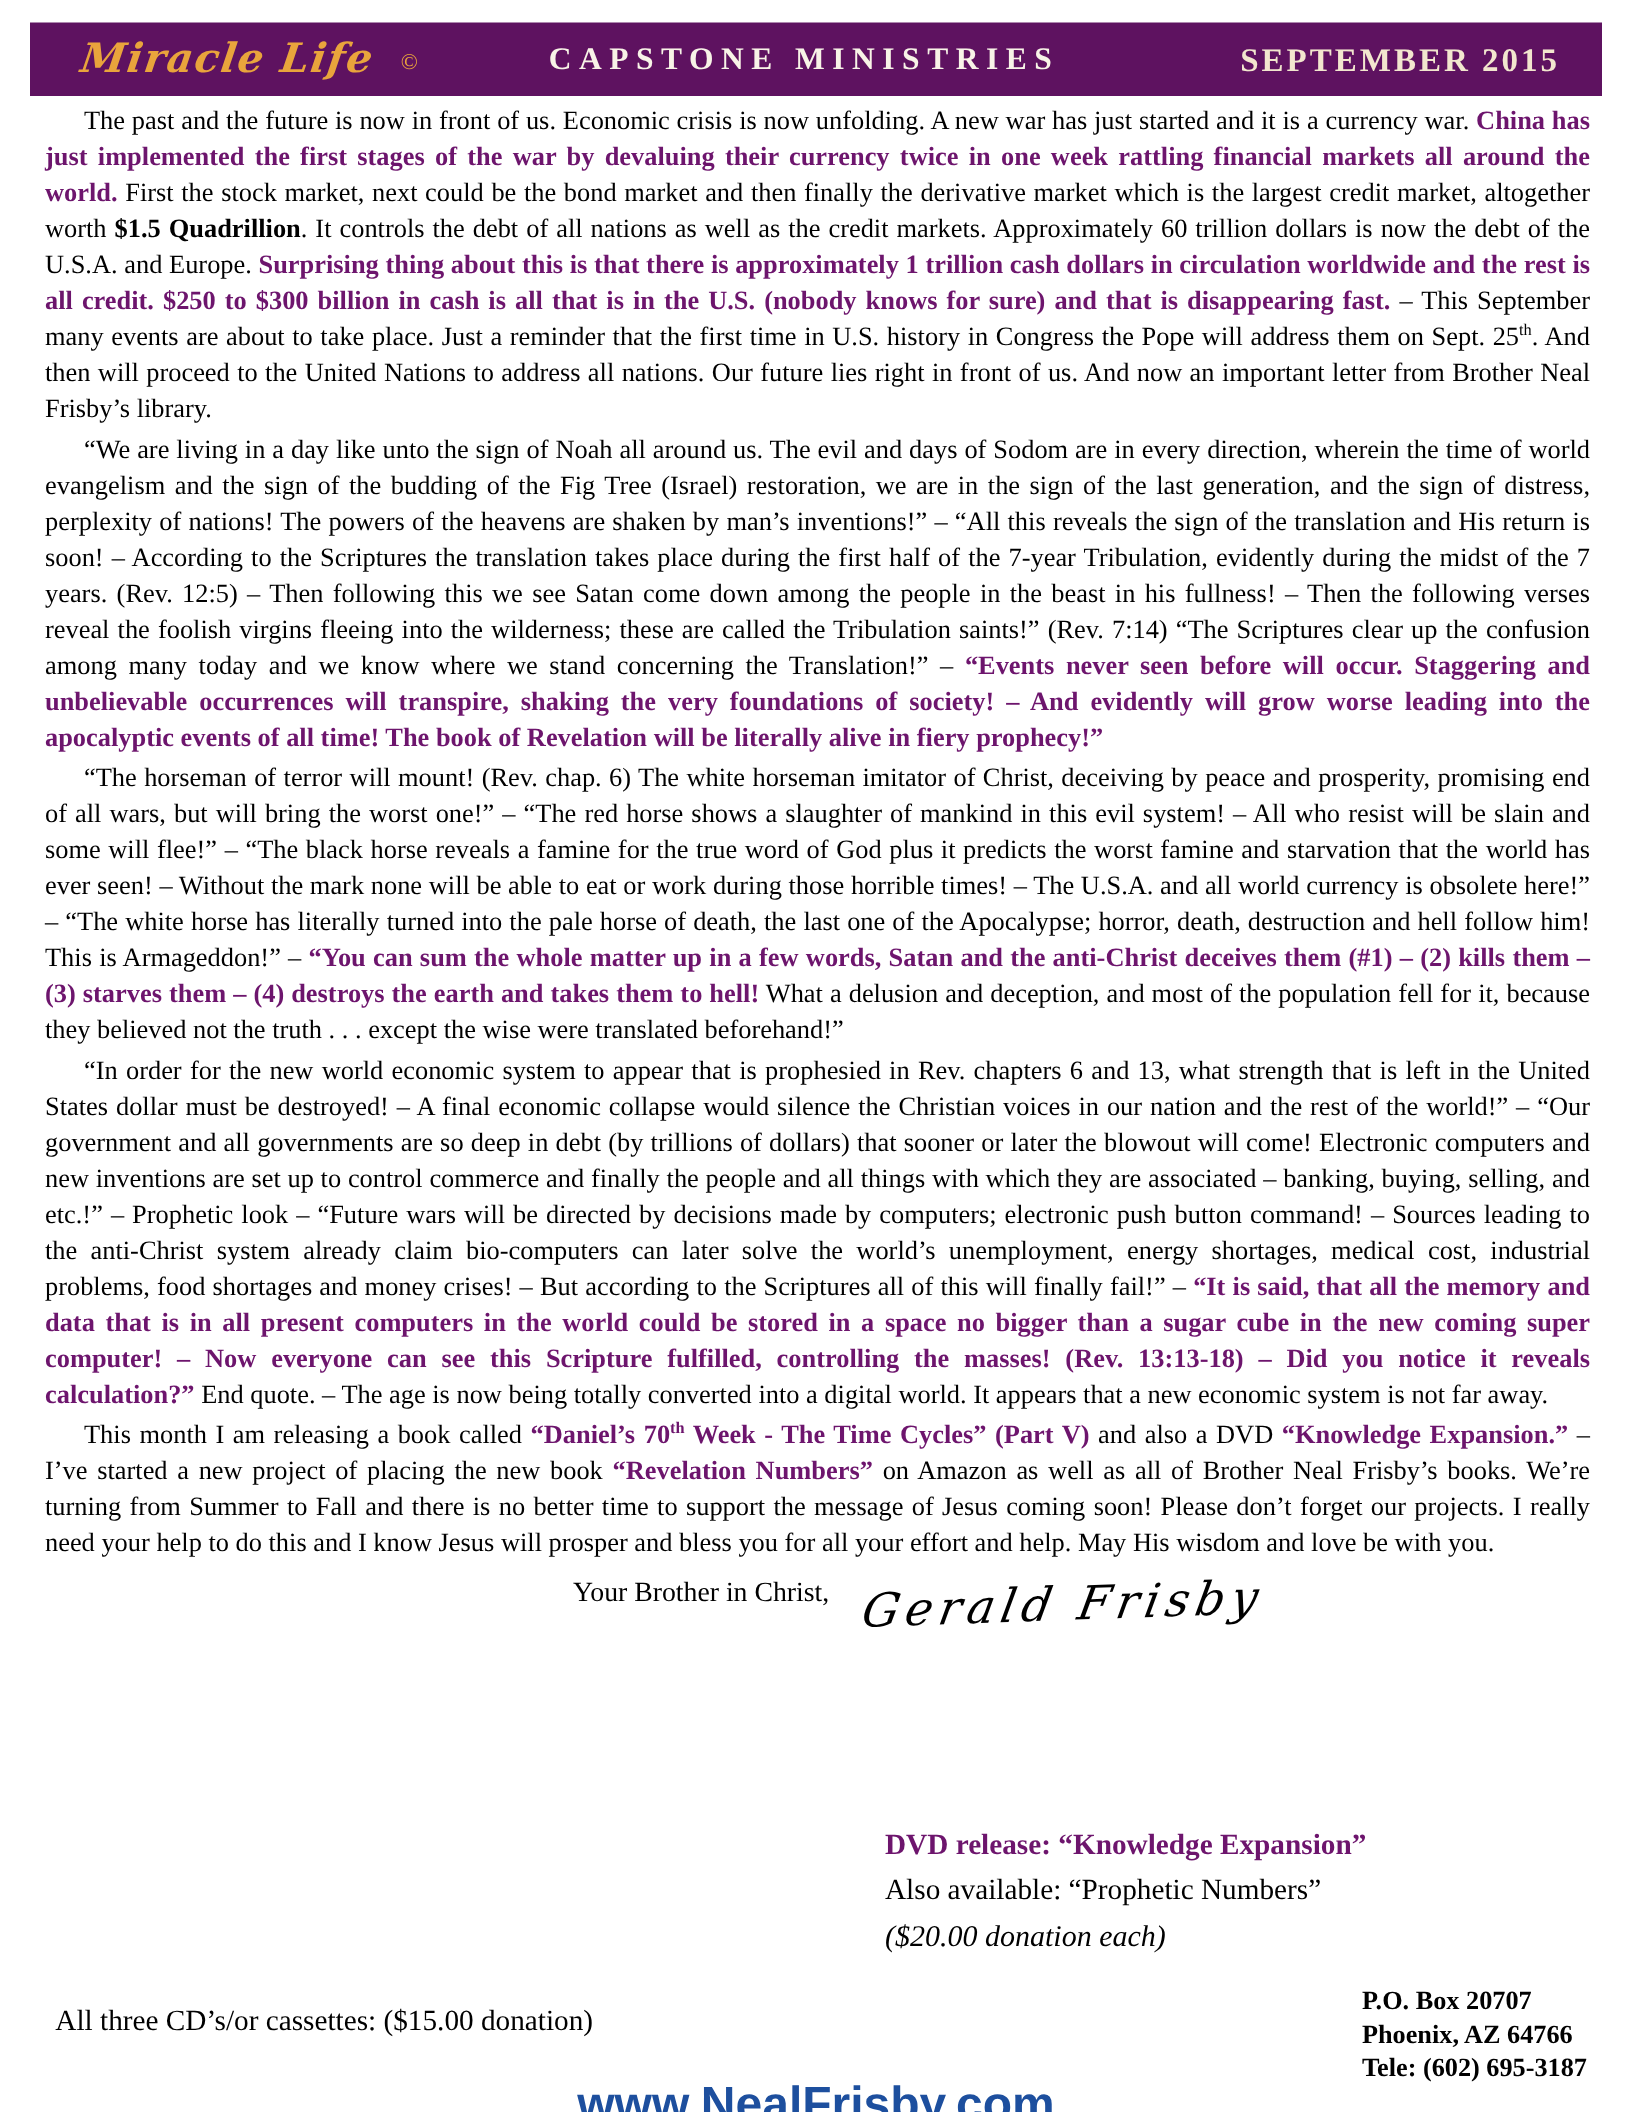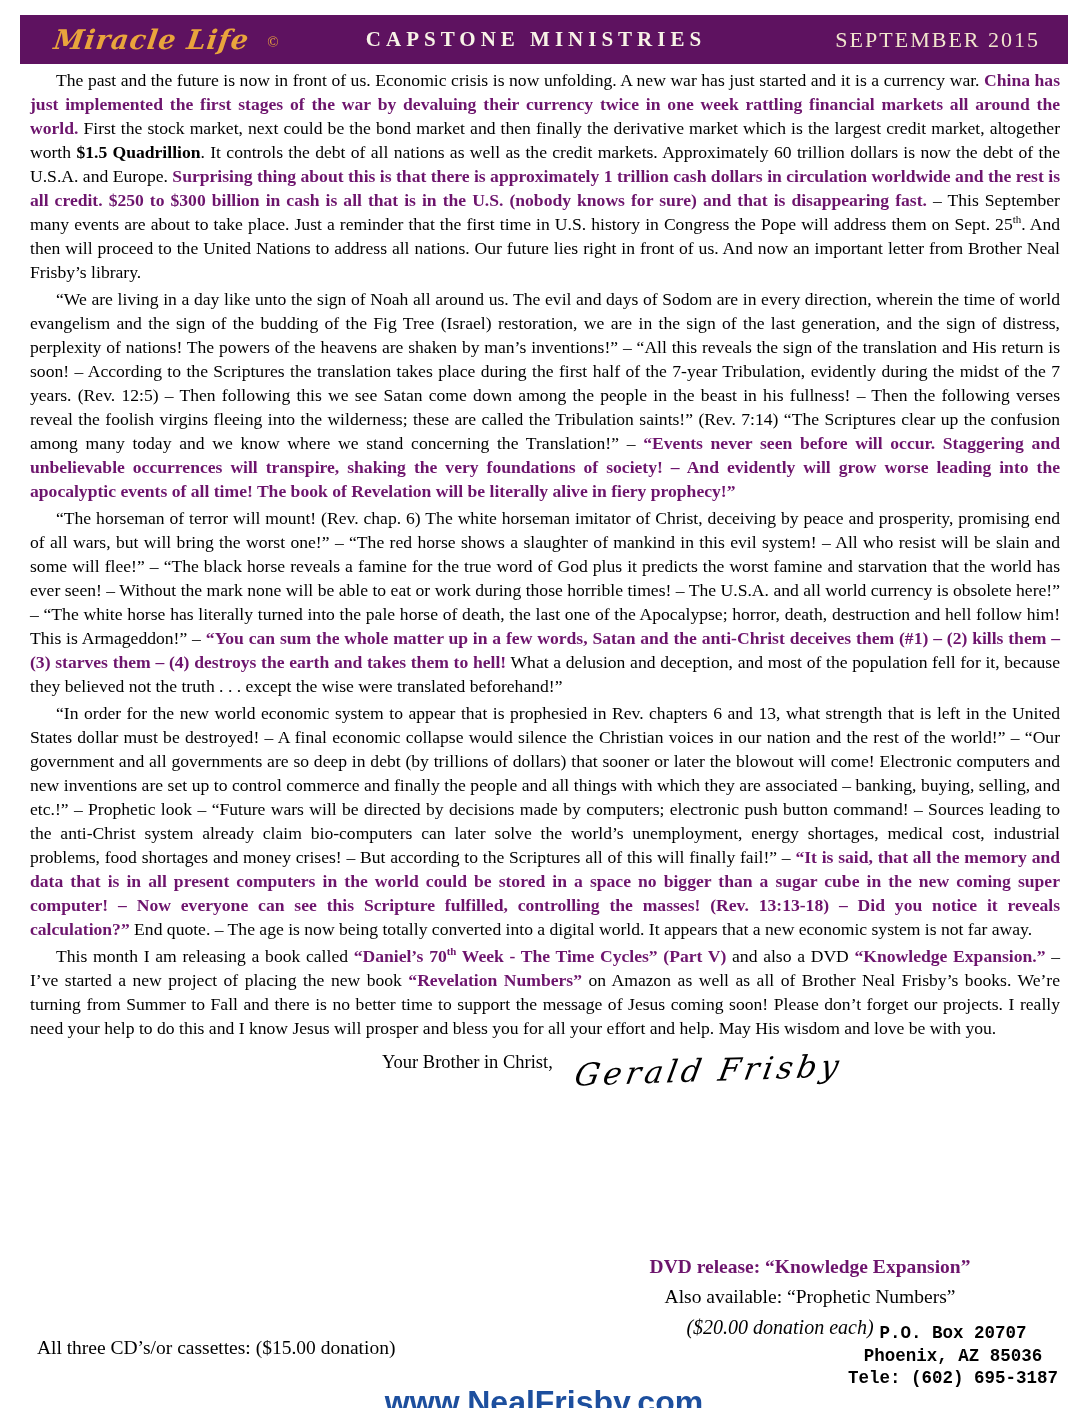--- a/index.html
+++ b/index.html
@@ -35,21 +35,21 @@
   }
   .ministry{
     position:absolute;left:0;right:16px;text-align:center;
     color:var(--band-title,#F8F3E7);
     font-weight:bold;font-size:21px;letter-spacing:5px;
   }
   .issue{
     position:absolute;right:28px;top:0;height:100%;
     display:flex;align-items:center;
     color:var(--band-date,#F2E6CE);
-    font-weight:normal;font-size:22px;letter-spacing:2px;
+    font-weight:bold;font-size:22px;letter-spacing:2px;
   }
   
   .letter{
     position:absolute;top:68px;left:30px;right:28px;
   }
   .salutation{
     margin:0 0 4px 0;
     font-size:19.5px;font-weight:bold;line-height:24px;
   }
   .para{
@@ -74,31 +74,31 @@
     transform:rotate(-2deg) skewX(-12deg);
     white-space:nowrap;
   }
   
   .cd-list{
     position:absolute;left:32px;top:1272px;
     font-size:19.5px;line-height:30.5px;
     white-space:pre-wrap;
   }
   .dvd-block{
-    position:absolute;left:590px;top:1252px;width:440px;
-    text-align:center;font-size:19.5px;line-height:30px;
+    position:absolute;left:590px;top:1216px;width:440px;
+    font-size:19.5px;line-height:30px;
   }
   .dvd-release{
     color:var(--accent-purple,#6D156D);font-weight:bold;
   }
   .donation{margin-right:60px;font-size:20px;font-style:italic;}
   .address{
     position:absolute;right:30px;top:1322px;
-    text-align:center;font-weight:bold;
-    font-size:17.5px;line-height:22.5px;font-family:Liberation Mono, monospace;
+    font-weight:bold;
+    font-size:17.5px;line-height:22.5px;
   }
   .website-wrap{
     position:absolute;left:304px;top:1340px;width:480px;text-align:center;
   }
   .website{
     display:inline-block;
     font-family:"Liberation Sans", sans-serif;
     font-weight:bold;font-size:32px;
     color:var(--link-blue,#1D4F9E);
     text-decoration:none;
@@ -143,21 +143,21 @@
   </div>
 
   <div class="dvd-block">
     <div class="dvd-release">DVD release: “Knowledge Expansion”</div>
     <div>Also available: “Prophetic Numbers”</div>
     <div class="donation">($20.00 donation each)</div>
   </div>
 
   <div class="address">
     <div>P.O. Box 20707</div>
-    <div>Phoenix, AZ 85036</div>
+    <div>Phoenix, AZ 64766</div>
     <div>Tele: (602) 695-3187</div>
   </div>
 
   <div class="website-wrap">
     <a href="#" class="website">www.NealFrisby.com</a>
   </div>
 
 </div>
 
 </body></html>

